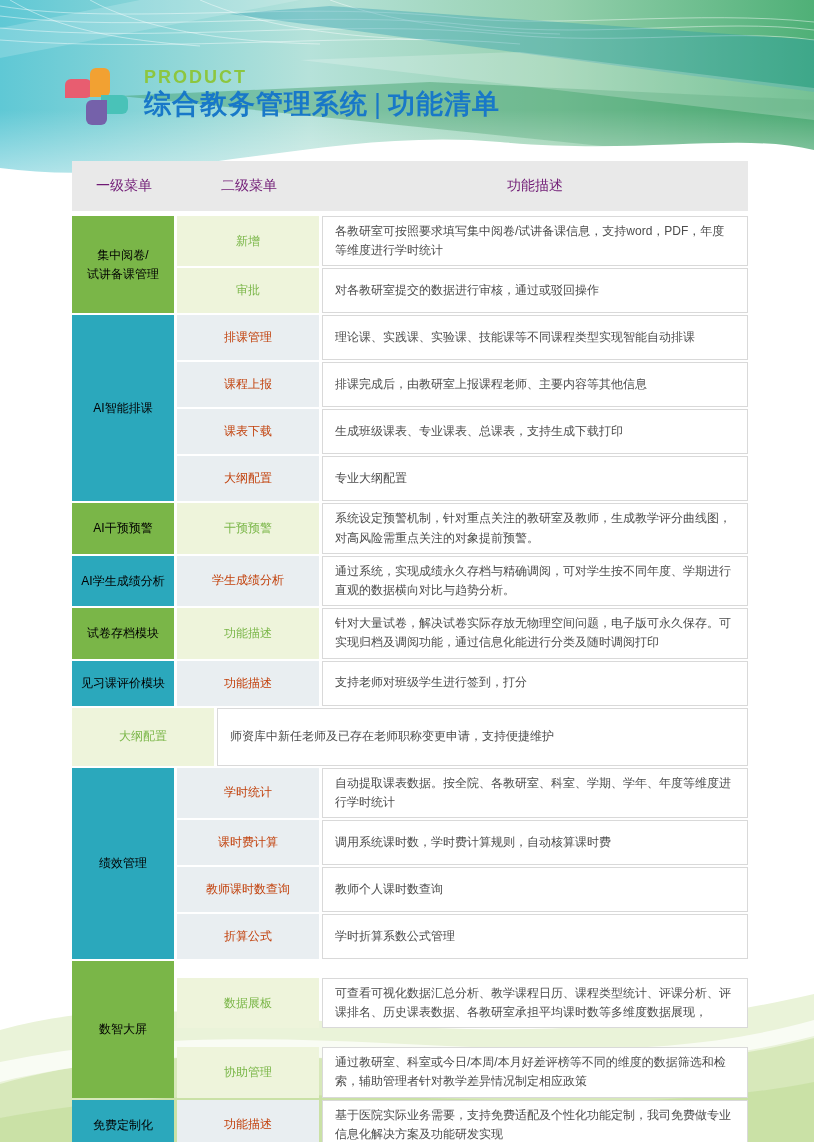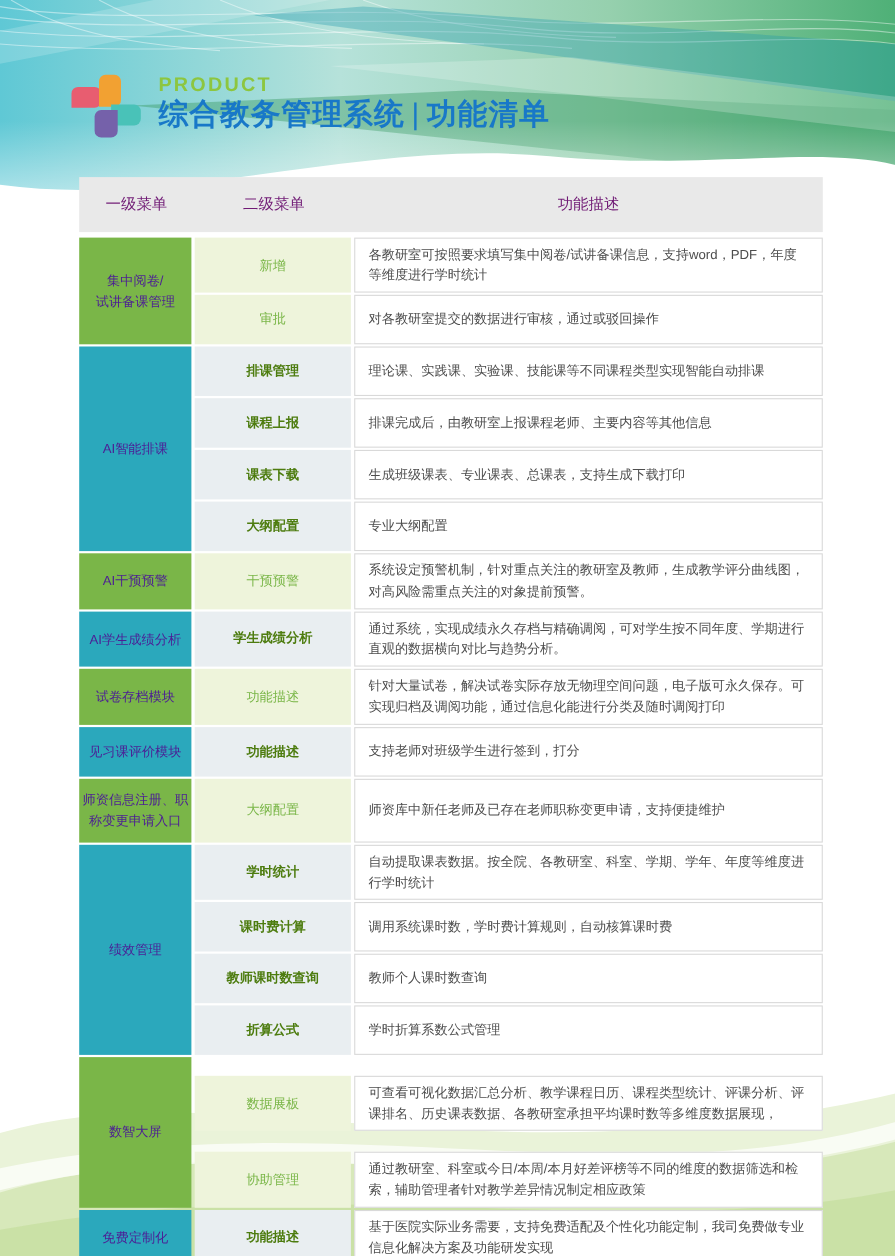--- a/index.html
+++ b/index.html
@@ -26,33 +26,33 @@
   
   .tbl{position:absolute;left:72px;top:161px;width:676px;z-index:4;}
   .thead{display:flex;height:50px;background:#e9e9e9;align-items:center;margin-bottom:5px;}
   .thead .h{font-size:14px;color:#701a75;text-align:center;}
   .h-c1{width:104px;}
   .h-c2{width:146px;}
   .h-c3{flex:1;}
 
   .grp{display:flex;margin-bottom:2px;}
   .gcell{width:102px;margin-right:3px;display:flex;align-items:center;justify-content:center;
-         text-align:center;color:#4c1d95;font-size:12px;line-height:1.55;padding:2px;
+         text-align:center;color:#000000;font-size:12px;line-height:1.55;padding:2px;
          box-sizing:border-box;white-space:pre-line;flex-shrink:0;}
   .grows{flex:1;display:flex;flex-direction:column;gap:2px;}
   .drow{display:flex;min-height:45px;}
   .mcell{width:142px;margin-right:3px;display:flex;align-items:center;justify-content:center;
          text-align:center;font-size:12px;flex-shrink:0;padding:2px;box-sizing:border-box;}
   .dcell{flex:1;background:#ffffff;border:1px solid #d9d9d9;display:flex;align-items:center;
          padding:5px 12px;font-size:12px;color:#4d4d4d;line-height:1.6;box-sizing:border-box;}
 
   .bg-green{background:#7ab648;}
   .bg-teal{background:#2ba8bc;}
   .m-green{background:#eef4db;color:#7ab648;}
-  .m-teal{background:#e9eef1;color:#4d7c0f;font-weight:bold;}
+  .m-teal{background:#e9eef1;color:#c2410c;}
 
   [data-gi="6"] .drow{min-height:58px;}
   [data-gi="8"] .drow{min-height:47px;margin-top:17px;}
 </style>
 </head>
 <body>
 
 <div class="page">
 
   <svg class="banner-bg" viewBox="0 0 814 240" xmlns="http://www.w3.org/2000/svg">
@@ -181,22 +181,20 @@
         <div class="grp" data-gi="5">
           <div class="gcell bg-teal">见习课评价模块</div>
           <div class="grows">
             <div class="drow">
               <div class="mcell m-teal">功能描述</div>
               <div class="dcell">支持老师对班级学生进行签到，打分</div>
             </div>
           </div>
         </div>
         <div class="grp" data-gi="6">
-          <div class="gcell bg-green">师资信息注册、职
-称变更申请入口</div>
           <div class="grows">
             <div class="drow">
               <div class="mcell m-green">大纲配置</div>
               <div class="dcell">师资库中新任老师及已存在老师职称变更申请，支持便捷维护</div>
             </div>
           </div>
         </div>
         <div class="grp" data-gi="7">
           <div class="gcell bg-teal">绩效管理</div>
           <div class="grows">

